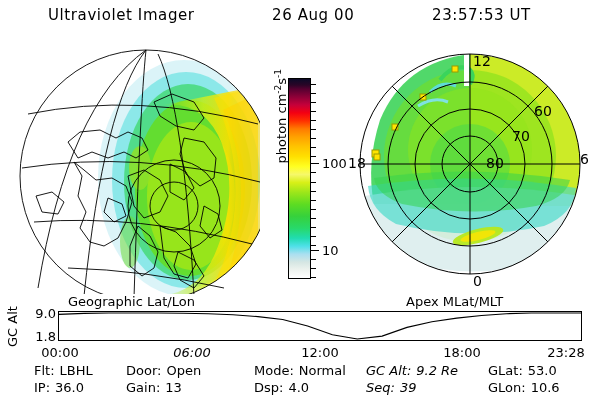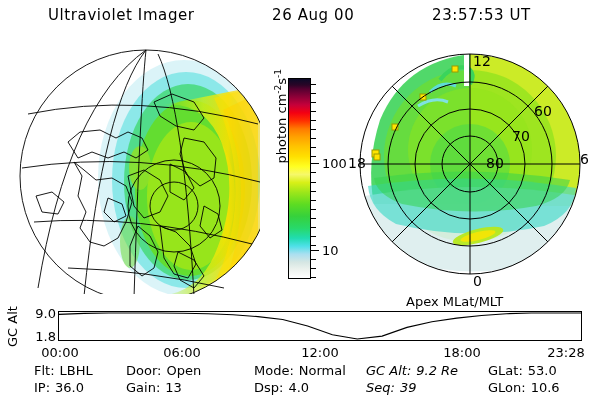--- a/index.html
+++ b/index.html
@@ -274,20 +274,21 @@
         <path d="M176 92 L196 96 L208 112 L206 132 L192 140 L178 128 L172 108 Z"></path>
         <path d="M162 118 L178 126 L186 142 L176 154 L162 146 Z"></path>
         <path d="M100 152 L114 158 L118 170 L106 176 L96 166 Z"></path>
         <path d="M28 150 L44 146 L56 156 L50 168 L34 166 Z"></path>
         <path d="M170 206 L186 214 L196 230 L186 242 L172 234 L166 220 Z"></path>
         <path d="M196 160 L210 168 L214 184 L202 192 L192 180 Z"></path>
       </g>
     </svg>
   </div>
 
+  <div class="panel-caption" id="geo-caption">Geographic Lat/Lon</div>
 
   <div id="colorbar-group">
     <div id="colorbar-box"></div>
     <div id="colorbar-ticks">
         <div class="cb-tick" style="top: 6.03px;"></div>
         <div class="cb-tick" style="top: 15.075px;"></div>
         <div class="cb-tick" style="top: 24.12px;"></div>
         <div class="cb-tick" style="top: 33.165px;"></div>
         <div class="cb-tick" style="top: 42.21px;"></div>
         <div class="cb-tick" style="top: 51.255px;"></div>
@@ -389,21 +390,21 @@
     <div class="alt-ytick" id="alt-ytick-lo">1.8</div>
 
     <div id="alt-plot">
       <svg width="522" height="28" viewBox="0 0 522 28" preserveAspectRatio="none">
         <polyline id="alt-curve" fill="none" stroke="#000000" stroke-width="1.1" vector-effect="non-scaling-stroke" points="0.0,2.4 24.9,1.4 49.7,1.0 74.6,1.0 99.4,1.0 124.3,1.2 149.1,1.7 174.0,2.8 198.9,4.6 223.7,7.5 248.6,14.0 273.4,22.7 298.3,27.0 323.1,24.1 348.0,15.4 372.9,9.7 397.7,6.1 422.6,3.5 447.4,1.7 472.3,1.0 497.1,1.0 522.0,1.0"></polyline>
       </svg>
     </div>
 
     <div id="alt-xaxis">
         <div class="alt-xlabel" style="left: 60px;">00:00</div>
-        <div class="alt-xlabel" style="left: 182px;">06:00</div>
+        <div class="alt-xlabel" style="left: 192px; font-style: italic;">06:00</div>
         <div class="alt-xlabel" style="left: 320px;">12:00</div>
         <div class="alt-xlabel" style="left: 462px;">18:00</div>
         <div class="alt-xlabel" style="left: 566px;">23:28</div>
       </div>
   </div>
 
   <div id="footer">
     <div class="foot-cell foot-row1 foot-c0">
       <span class="foot-key">Flt:</span><span class="foot-val">LBHL</span>
     </div>

